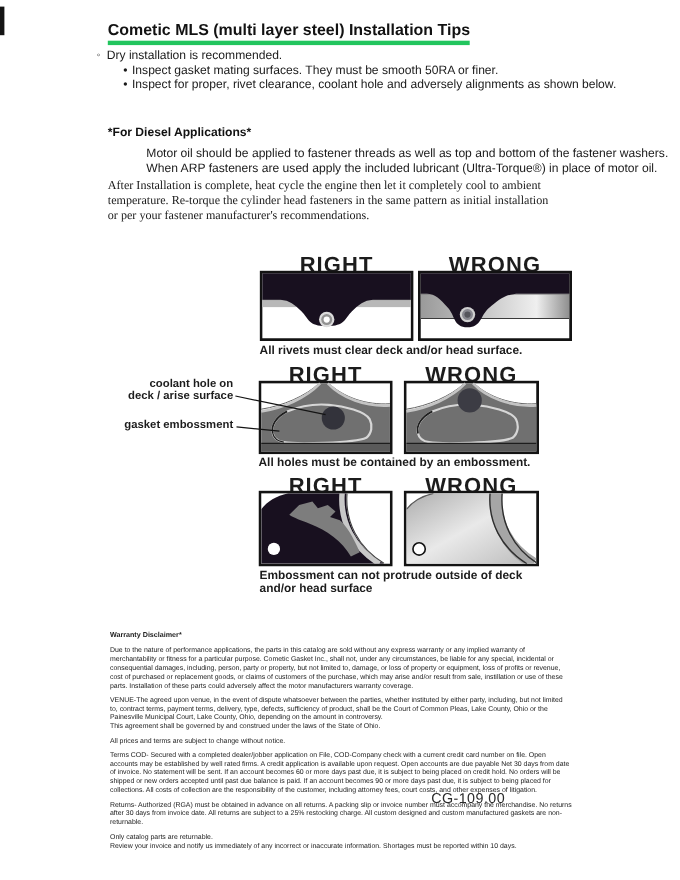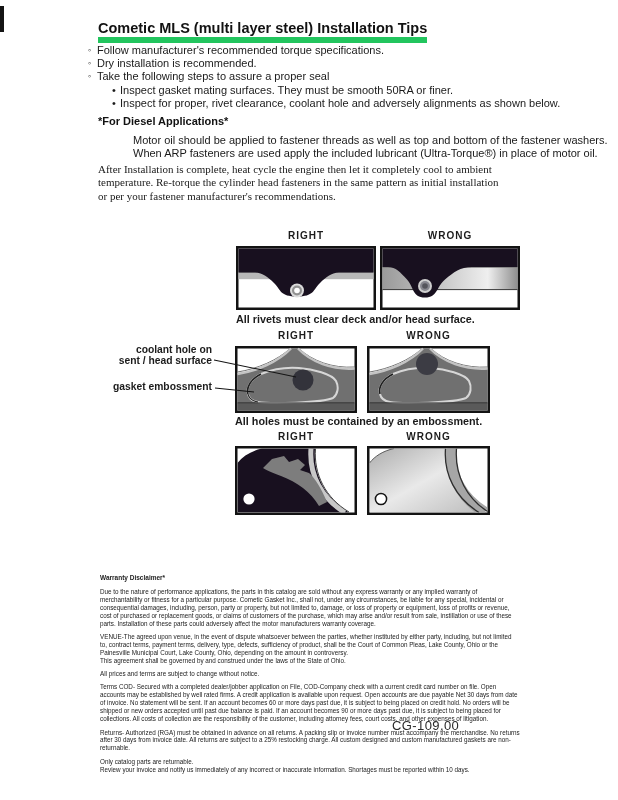--- a/index.html
+++ b/index.html
@@ -1,29 +1,29 @@
 <!DOCTYPE html>
 <html><head>
 <meta charset="utf-8">
 <style>
   html,body{margin:0;padding:0;background:#ffffff;}
   .page{position:relative;width:618px;height:800px;background:#ffffff;overflow:hidden;
         font-family:"Liberation Sans", sans-serif;color:#1a1a1a;}
   .abs{position:absolute;}
   .scan-mark{left:0;top:6px;width:4px;height:26px;background:#141414;}
   .title{left:98px;top:20px;font-size:14.5px;font-weight:bold;color:#121212;
-         border-bottom:6px solid #22c55e;padding-bottom:1px;white-space:nowrap;}
+         border-bottom:4px solid #22c55e;padding-bottom:1px;white-space:nowrap;}
   .tips{left:88px;top:44px;font-size:11px;line-height:13.2px;white-space:nowrap;}
   .tip .m{display:inline-block;width:9px;font-size:9px;vertical-align:1px;}
   .tip.sub{padding-left:24px;}
   .tip.sub .m{width:8px;font-size:11px;vertical-align:0;}
   .diesel-h{left:98px;top:115px;font-size:11px;font-weight:bold;color:#121212;white-space:nowrap;}
   .body-p{left:98px;width:480px;font-size:11px;line-height:13.4px;white-space:pre-line;}
   .p1{top:134px;margin-left:35px;} .p2{top:163px;font-family:Liberation Serif, serif;} .pnote{top:205px;}
-  .dlabel{font-weight:bold;font-size:10px;letter-spacing:1px;text-align:center;color:#1c1c1c;white-space:nowrap;}
+  .dlabel{font-weight:bold;font-size:20px;letter-spacing:1px;text-align:center;color:#1c1c1c;white-space:nowrap;}
   .dcap{font-weight:bold;font-size:10.8px;line-height:12px;color:#1c1c1c;white-space:pre-line;}
   .dcap.center{text-align:center;white-space:nowrap;}
   .ann{left:98px;width:114px;font-weight:bold;font-size:10.3px;line-height:11px;
        text-align:right;white-space:pre-line;color:#1c1c1c;}
   .annA{top:344px;} .annB{top:381px;}
   .legal{left:100px;top:574px;width:420px;font-size:6.3px;line-height:7.9px;color:#222;}
   .legal p{margin:0 0 5.5px 0;white-space:pre-line;}
   .legal .lh{font-weight:bold;font-size:6.5px;margin-bottom:6px;}
   .footer-code{left:392px;top:718px;font-size:13px;letter-spacing:.4px;color:#2a2a2a;white-space:nowrap;}
   svg{display:block;}
@@ -32,23 +32,21 @@
 </head>
 <body>
 
 <div class="page">
 
   <div class="abs scan-mark"></div>
 
   <div class="abs title">Cometic MLS (multi layer steel) Installation Tips</div>
 
   <div class="abs tips">
-    <div class="tip"><span class="m">◦</span><span>Follow manufacturer's recommended torque specifications.</span></div>
     <div class="tip"><span class="m">◦</span><span>Dry installation is recommended.</span></div>
-    <div class="tip"><span class="m">◦</span><span>Take the following steps to assure a proper seal</span></div>
     <div class="tip sub"><span class="m">•</span><span>Inspect gasket mating surfaces.  They must be smooth 50RA or finer.</span></div>
     <div class="tip sub"><span class="m">•</span><span>Inspect for proper, rivet clearance, coolant hole and adversely alignments as shown below.</span></div>
   </div>
 
   <div class="abs diesel-h">*For Diesel Applications*</div>
   <div class="abs body-p p1">Motor oil should be applied to fastener threads as well as top and bottom of the fastener washers.
 When ARP fasteners are used apply the included lubricant (Ultra-Torque®) in place of motor oil.</div>
   <div class="abs body-p p2">After Installation is complete, heat cycle the engine then let it completely cool to ambient
 temperature. Re-torque the cylinder head fasteners in the same pattern as initial installation
 or per your fastener manufacturer's recommendations.</div>
@@ -92,21 +90,21 @@
       </g>
     </svg>
   </div>
 
   <div class="abs dcap" style="left:236px;top:313px;text-align:right;">All rivets must clear deck and/or head surface.</div>
 
   <div class="abs dlabel" style="left:235px;top:330px;width:122px;">RIGHT</div>
   <div class="abs dlabel" style="left:367px;top:330px;width:123px;">WRONG</div>
 
   <div class="abs ann annA">coolant hole on
-sent / head surface</div>
+deck / arise surface</div>
   <div class="abs ann annB">gasket embossment</div>
 
   <div class="abs" style="left:235px;top:346px;">
     <svg width="122" height="67" viewBox="0 0 122 67">
       <rect x="1.25" y="1.25" width="119.5" height="64.5" fill="#ffffff" stroke="#131313" stroke-width="2.5"></rect>
       <path d="M2.5,28 C22,25 43,16 56,2.5 L63,2.5 C76,16 97,24 119.5,22.5 L119.5,64.5 L2.5,64.5 Z" fill="#707070"></path>
       <path d="M2.5,26 C22,23 43,14 55,2.5" stroke="#4f4f4f" stroke-width="0.8" fill="none"></path>
       <path d="M64,2.5 C77,15 98,22.5 119.5,21" stroke="#4f4f4f" stroke-width="0.8" fill="none"></path>
       <path d="M2.5,28 C22,25 43,16 56,2.5" stroke="#c4c4c4" stroke-width="2.4" fill="none"></path>
       <path d="M63,2.5 C76,16 97,24 119.5,22.5" stroke="#c4c4c4" stroke-width="2.4" fill="none"></path>
@@ -175,20 +173,22 @@
         <path d="M2.5,17 C8,10 16,5 27,2.5 L80,2.5 C78,28 90,52 114,66.5 L2.5,66.5 Z" fill="url(#g3w)"></path>
         <path d="M2.5,17 C8,10 16,5 27,2.5" stroke="#5a5a5a" stroke-width="1" fill="none"></path>
         <path d="M84,2.5 C82,28 94,52 118,66.5" stroke="#a6a6a6" stroke-width="11" fill="none"></path>
         <path d="M78.5,2.5 C76.5,28 88.5,52 112,66.5" stroke="#2e2e2e" stroke-width="1.3" fill="none"></path>
         <path d="M89.5,2.5 C87.5,29 99.5,53 123,67" stroke="#2e2e2e" stroke-width="1.3" fill="none"></path>
         <circle cx="14" cy="53" r="5.6" fill="#ffffff" stroke="#141414" stroke-width="1.5"></circle>
       </g>
     </svg>
   </div>
 
+  <div class="abs dcap" style="left:236px;top:517px;">Embossment can not protrude outside of deck
+and/or head surface</div>
 
   <svg class="abs overlay" width="618" height="800" viewBox="0 0 618 800">
     <line x1="214" y1="360" x2="296" y2="377" stroke="#141414" stroke-width="1.1"></line>
     <line x1="215" y1="388" x2="254" y2="392" stroke="#141414" stroke-width="1.1"></line>
   </svg>
 
   <div class="abs legal">
     <p class="lh">Warranty Disclaimer*</p>
     <p>Due to the nature of performance applications, the parts in this catalog are sold without any express warranty or any implied warranty of merchantability or fitness for a particular purpose.  Cometic Gasket Inc., shall not, under any circumstances, be liable for any special, incidental or consequential damages, including, person, party or property, but not limited to, damage, or loss of property or equipment, loss of profits or revenue, cost of purchased or replacement goods, or claims of customers of the purchase, which may arise and/or result from sale, instillation or use of these parts.  Installation of these parts could adversely affect the motor manufacturers warranty coverage.</p>
     <p>VENUE-The agreed upon venue, in the event of dispute whatsoever between the parties, whether instituted by either party, including, but not limited to, contract terms, payment terms, delivery, type, defects, sufficiency of product, shall be the Court of Common Pleas, Lake County, Ohio or the Painesville Municipal Court, Lake County, Ohio, depending on the amount in controversy.

